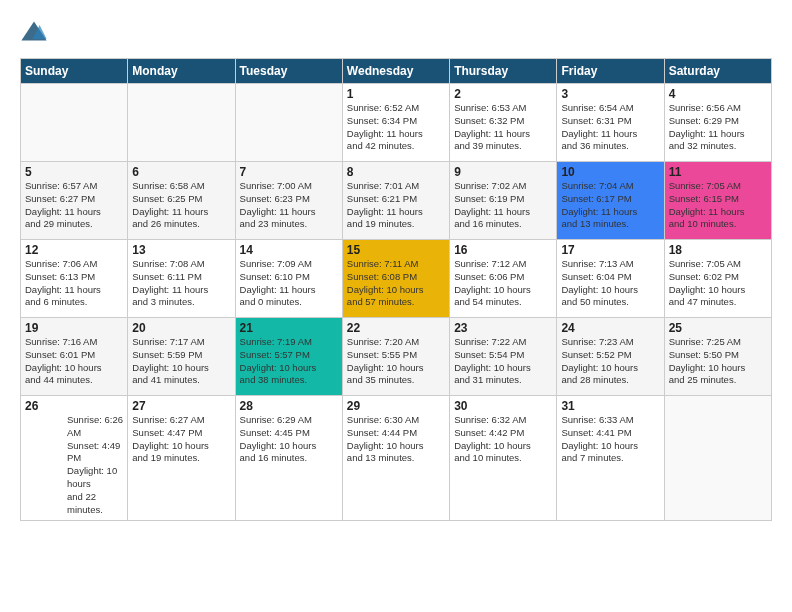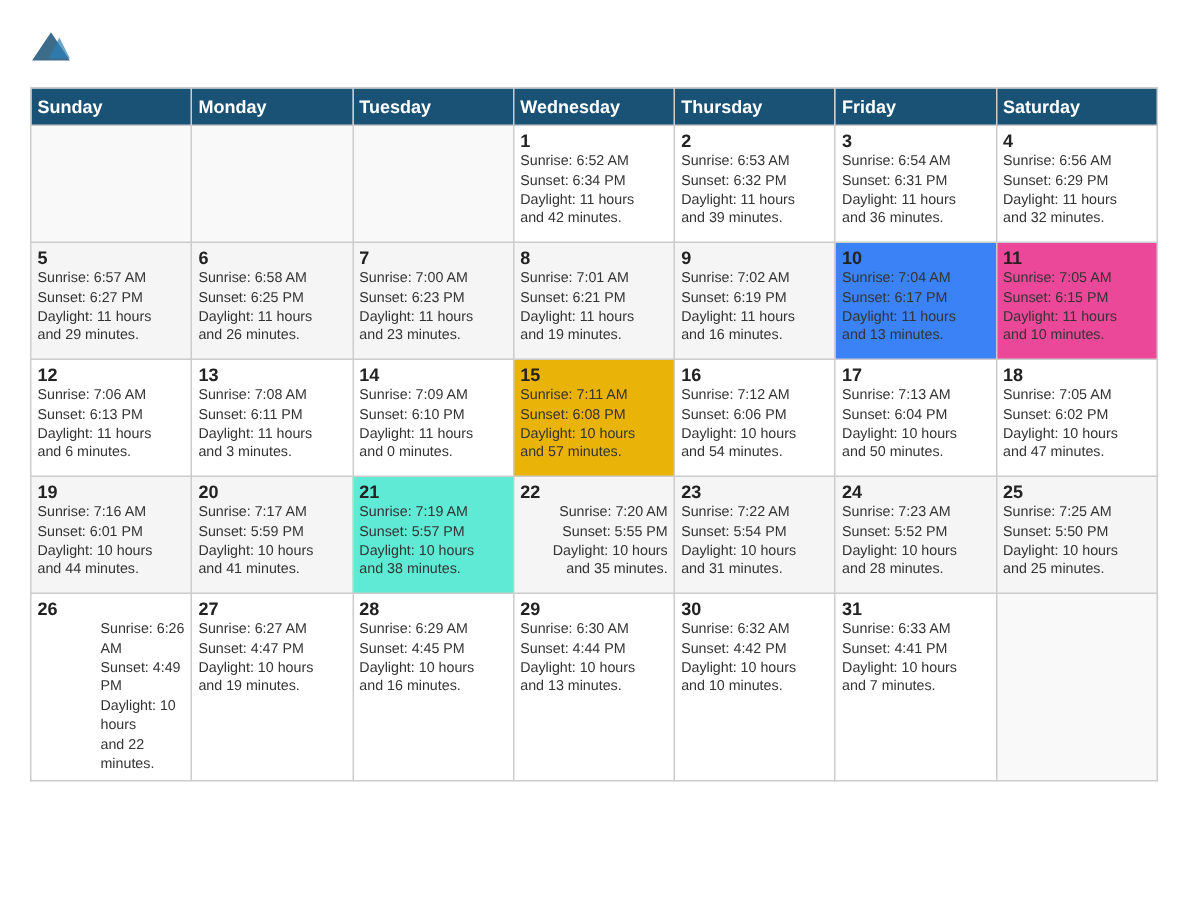--- a/index.html
+++ b/index.html
@@ -279,30 +279,30 @@
 Daylight: 10 hours
 and 44 minutes.</div>
           </td>
           <td style="background: rgb(245, 245, 245);">
             <div class="day-num">20</div>
             <div class="day-info" style="white-space: pre-line;">Sunrise: 7:17 AM
 Sunset: 5:59 PM
 Daylight: 10 hours
 and 41 minutes.</div>
           </td>
-          <td style="background: #5eead4;">
+          <td style="background: #14b8a6;">
             <div class="day-num">21</div>
             <div class="day-info" style="white-space: pre-line;">Sunrise: 7:19 AM
 Sunset: 5:57 PM
 Daylight: 10 hours
 and 38 minutes.</div>
           </td>
           <td style="background: rgb(245, 245, 245);">
             <div class="day-num">22</div>
-            <div class="day-info" style="white-space: pre-line; text-align: right;">Sunrise: 7:20 AM
+            <div class="day-info" style="white-space: pre-line;">Sunrise: 7:20 AM
 Sunset: 5:55 PM
 Daylight: 10 hours
 and 35 minutes.</div>
           </td>
           <td style="background: rgb(245, 245, 245);">
             <div class="day-num">23</div>
             <div class="day-info" style="white-space: pre-line;">Sunrise: 7:22 AM
 Sunset: 5:54 PM
 Daylight: 10 hours
 and 31 minutes.</div>

